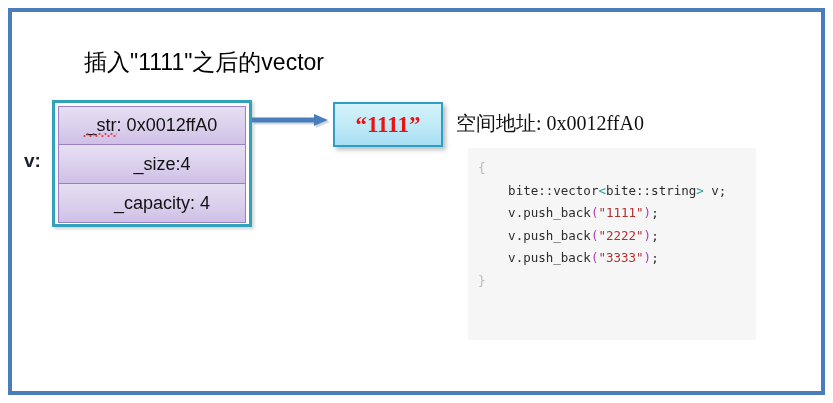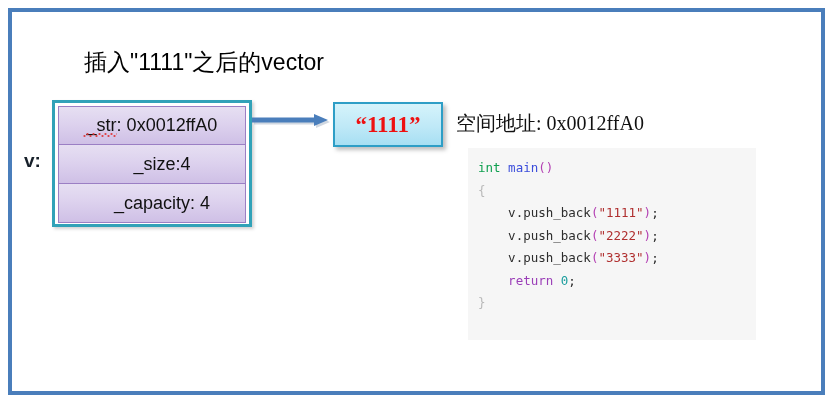--- a/index.html
+++ b/index.html
@@ -200,22 +200,21 @@
     <polygon points="62,1 76,7 62,13" fill="#4a7ebb"></polygon>
   </svg>
 
   <div id="value-box" style="border-color: rgb(46, 158, 198);">
     <span id="value-text" style="color: rgb(238, 17, 17); font-weight: bold;">“1111”</span>
   </div>
 
   <div id="address-caption">空间地址: 0x0012ffA0</div>
 
   <div id="code-block" style="background: rgb(246, 246, 246);">
-      <div class="code-line"><span class="tok-kw">int</span><span class="tok-plain"> </span><span class="tok-fn">main</span><span class="tok-punct">()</span></div>
       <div class="code-line"><span class="tok-brace">{</span></div>
+      <div class="code-line"><span class="tok-plain">    </span><span class="tok-plain">bite::vector</span><span class="tok-angle">&lt;</span><span class="tok-plain">bite::string</span><span class="tok-angle">&gt;</span><span class="tok-plain"> v;</span></div>
       <div class="code-line"><span class="tok-plain">    </span><span class="tok-plain">v.push_back</span><span class="tok-punct">(</span><span class="tok-str">"1111"</span><span class="tok-punct">)</span><span class="tok-semi">;</span></div>
       <div class="code-line"><span class="tok-plain">    </span><span class="tok-plain">v.push_back</span><span class="tok-punct">(</span><span class="tok-str">"2222"</span><span class="tok-punct">)</span><span class="tok-semi">;</span></div>
       <div class="code-line"><span class="tok-plain">    </span><span class="tok-plain">v.push_back</span><span class="tok-punct">(</span><span class="tok-str">"3333"</span><span class="tok-punct">)</span><span class="tok-semi">;</span></div>
-      <div class="code-line"><span class="tok-plain">    </span><span class="tok-ret">return</span><span class="tok-plain"> </span><span class="tok-num">0</span><span class="tok-semi">;</span></div>
       <div class="code-line"><span class="tok-brace">}</span></div>
     </div>
 
 </div>
 
 </body></html>

